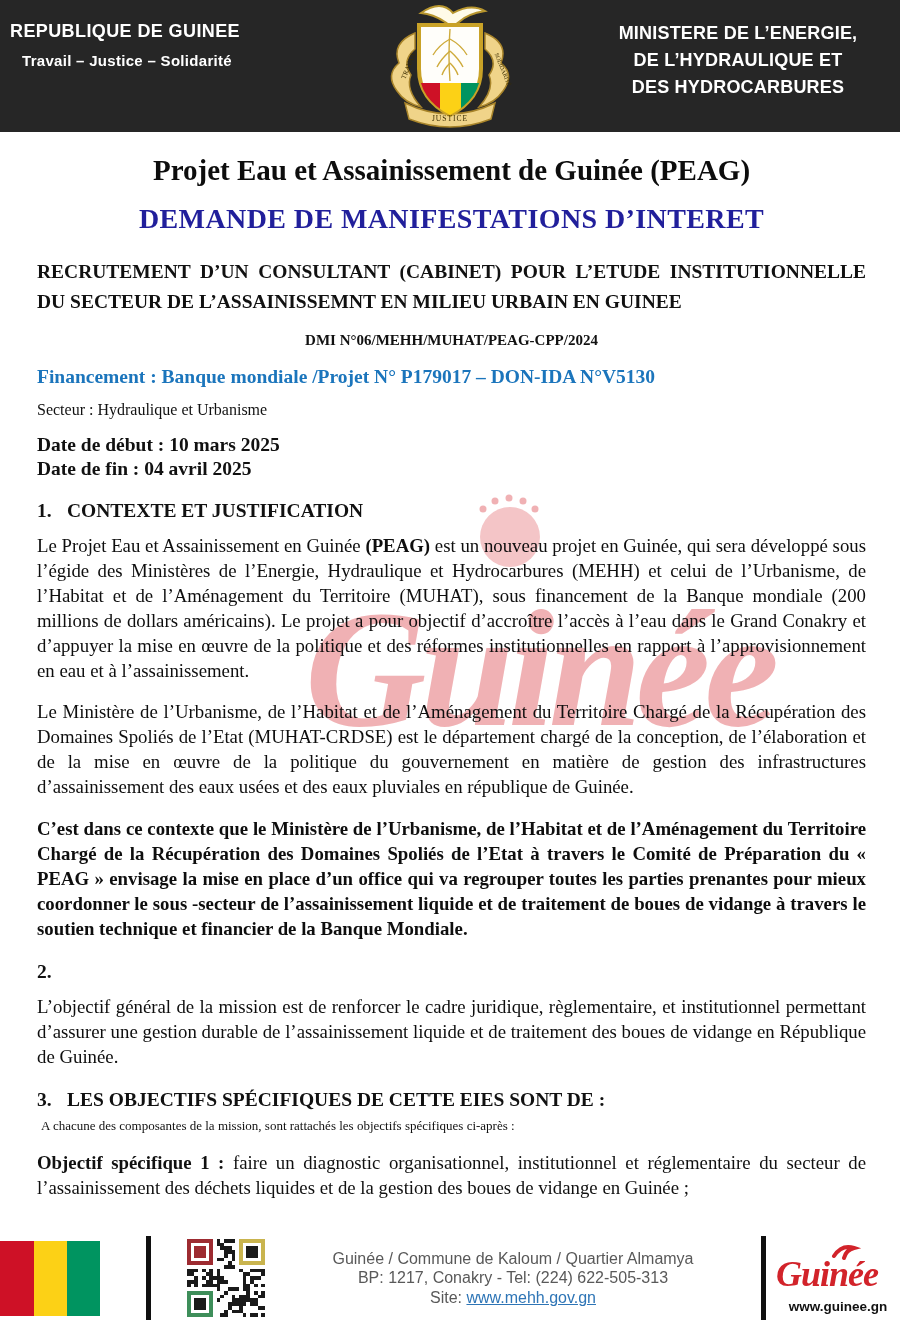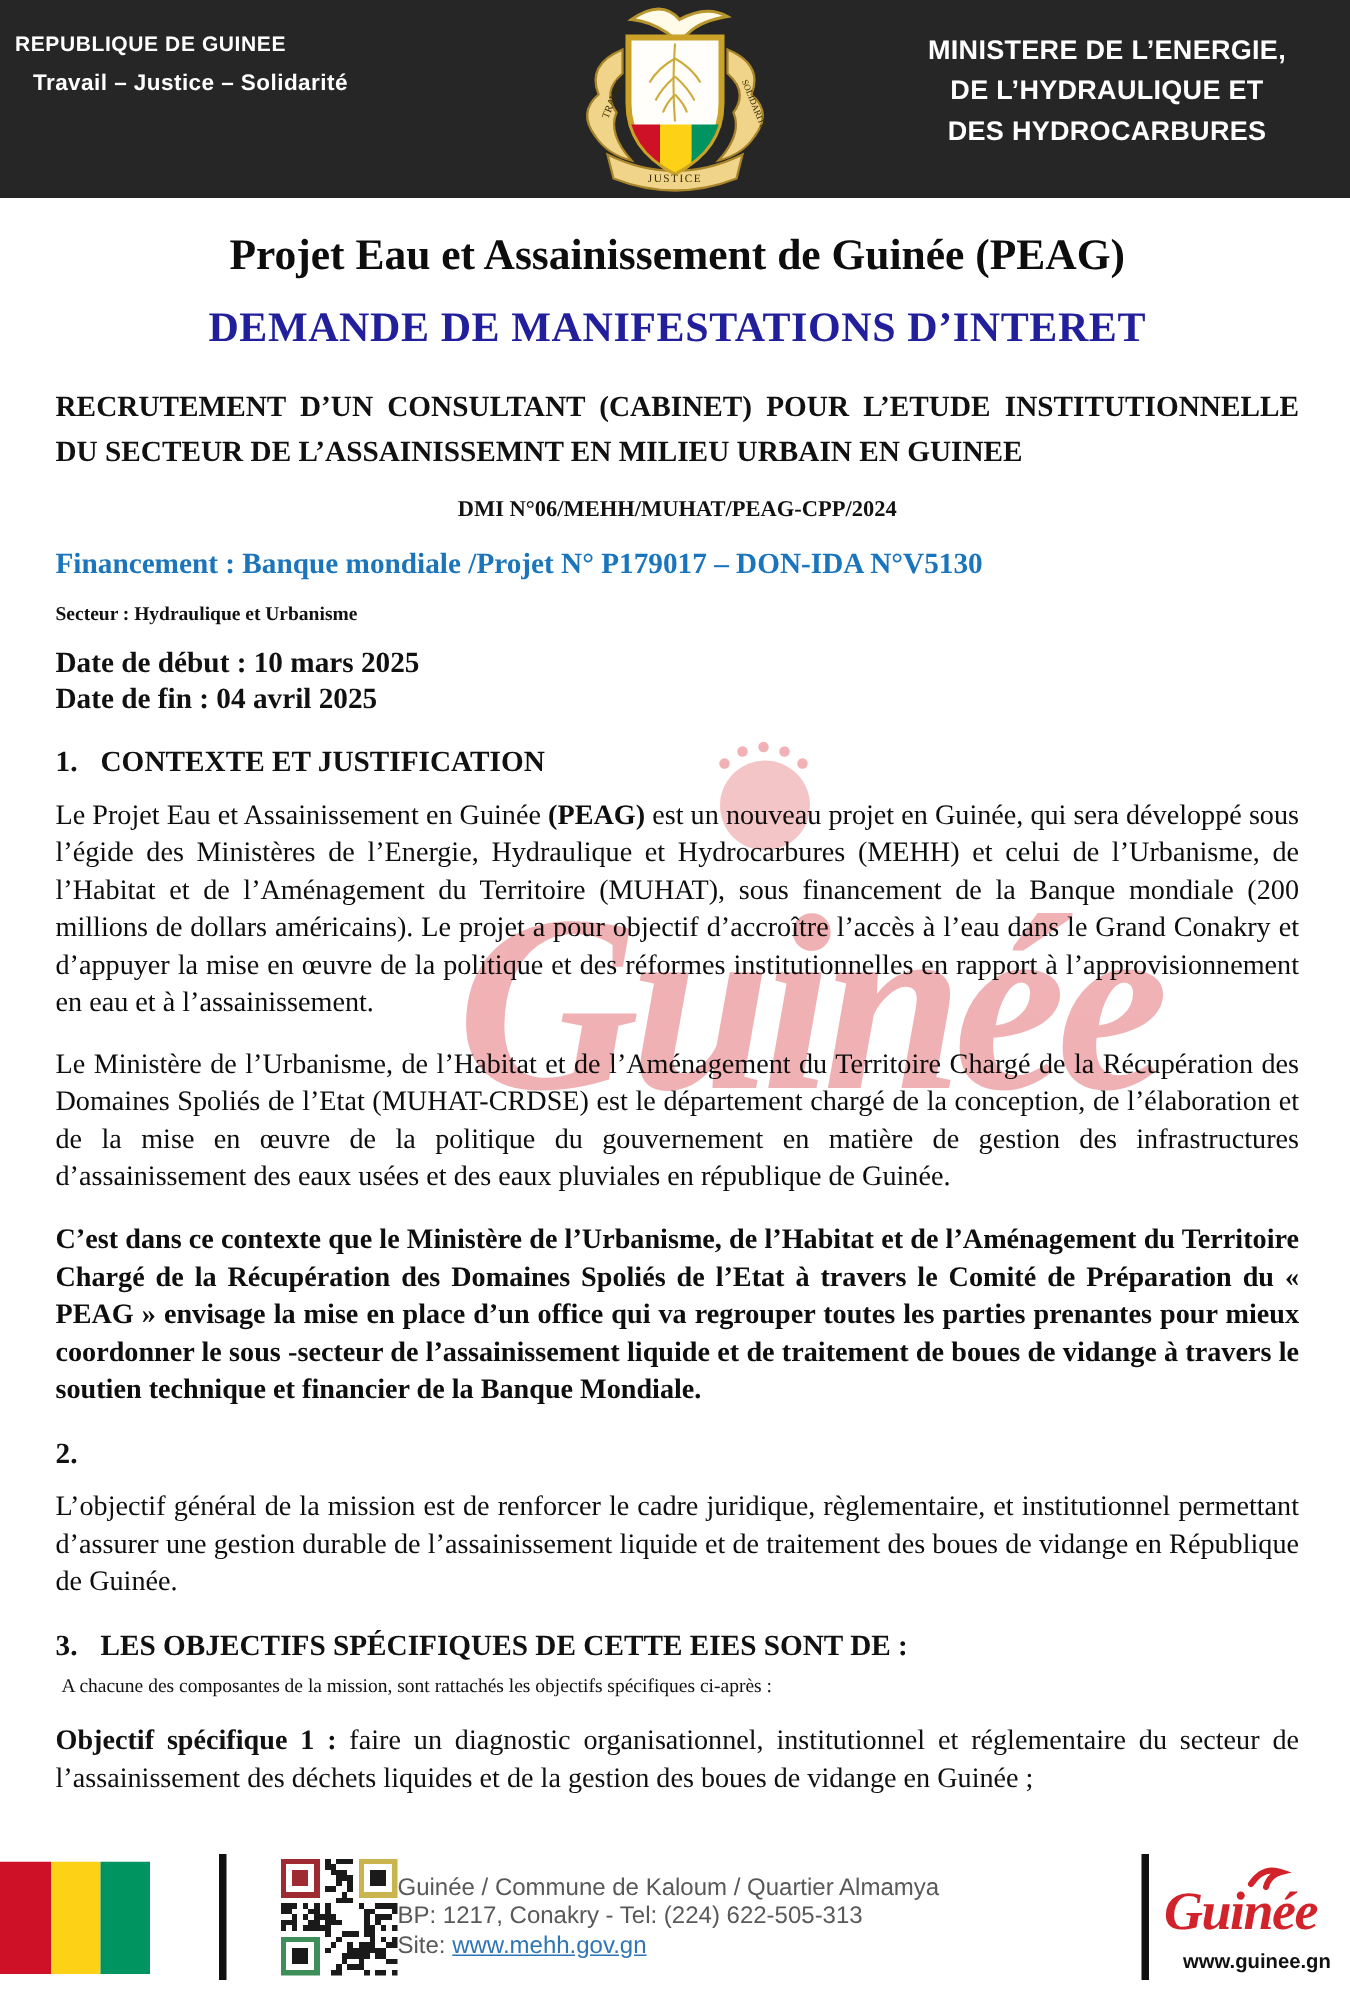--- a/index.html
+++ b/index.html
@@ -2,55 +2,55 @@
 <html><head>
 <meta charset="utf-8">
 <style>
   html,body{margin:0;padding:0;background:#ffffff;}
   .page{position:relative;width:900px;height:1337px;background:#fff;overflow:hidden;
         font-family:"Liberation Serif","DejaVu Serif",serif;color:#111;}
 
   
   .topbar{position:relative;height:132px;background:#262626;}
   .hleft{position:absolute;left:10px;top:21px;color:#fff;font-family:"Liberation Sans","DejaVu Sans",sans-serif;}
-  .hleft .t1{font-weight:bold;font-size:14px;letter-spacing:.4px;}
+  .hleft .t1{font-weight:bold;font-size:18px;letter-spacing:.4px;}
   .hleft .t2{font-weight:bold;font-size:15px;margin-top:10px;padding-left:12px;letter-spacing:.3px;}
   .hright{position:absolute;right:12px;top:20px;width:300px;text-align:center;color:#fff;
           font-family:"Liberation Sans","DejaVu Sans",sans-serif;font-weight:bold;
           font-size:18px;line-height:27px;white-space:pre-line;letter-spacing:.2px;}
   .emblem{position:absolute;left:50%;top:1px;transform:translateX(-50%);}
 
   
   .watermark{position:absolute;left:305px;top:485px;width:490px;height:340px;z-index:0;pointer-events:none;}
 
   
   .content{position:relative;z-index:1;padding:0 34px 0 37px;}
   .doc-title{margin:20px 0 0;text-align:center;font-weight:bold;font-size:29px;line-height:36px;color:#0d0d0d;}
   .doc-subtitle{margin:13px 0 0;text-align:center;font-weight:bold;font-size:28px;line-height:35px;
                 color:#211f9b;letter-spacing:.4px;}
   .recruit{margin:21px 0 0;font-weight:bold;font-size:19.5px;line-height:30px;text-align:justify;}
   .ref{margin:15px 0 0;text-align:center;font-weight:bold;font-size:15px;}
   .fin{margin:17px 0 0;font-weight:bold;font-size:19.5px;color:#1b75bc;}
-  .sector{margin:13px 0 0;font-weight:bold;font-size:13px;}
+  .sector{margin:13px 0 0;font-weight:normal;font-size:16px;}
   .dates{margin:14px 0 0;font-weight:bold;font-size:19.5px;line-height:23.5px;}
   .sec-head{margin:20px 0 0;display:flex;font-weight:bold;font-size:19.5px;}
   .sec-num{width:30px;flex:0 0 30px;}
   p.bodyp{margin:11px 0 0;font-size:18.8px;line-height:25px;text-align:justify;color:#0e0e0e;}
   p.bodyp.b{font-weight:bold;}
   .intro{margin:2px 0 0;font-size:13px;line-height:25px;padding-left:4px;}
   .obj{margin:12px 0 0;font-size:18.8px;line-height:25px;text-align:justify;}
   .obj .lbl{font-weight:bold;}
 
   
   .pfooter{position:absolute;left:0;right:0;bottom:0;height:118px;background:#fff;
            display:flex;align-items:center;z-index:1;}
   .vbar{width:5px;height:84px;background:#101010;flex:0 0 5px;}
   .bar1{margin-left:46px;}
   .qr{margin-left:36px;flex:0 0 78px;}
-  .addr{flex:1;text-align:left;font-family:"Liberation Sans","DejaVu Sans",sans-serif;
+  .addr{flex:1;text-align:center;font-family:"Liberation Sans","DejaVu Sans",sans-serif;
         font-size:16px;line-height:19.5px;color:#595959;}
   .addr a{color:#2e75b6;text-decoration:underline;cursor:pointer;}
   .brand{width:132px;flex:0 0 132px;text-align:center;margin-right:2px;}
   .brand-url{font-family:"Liberation Sans","DejaVu Sans",sans-serif;font-weight:bold;
              font-size:13.5px;color:#111;margin-top:1px;margin-left:12px;}
 </style>
 </head>
 <body>
 
 <div class="page">

